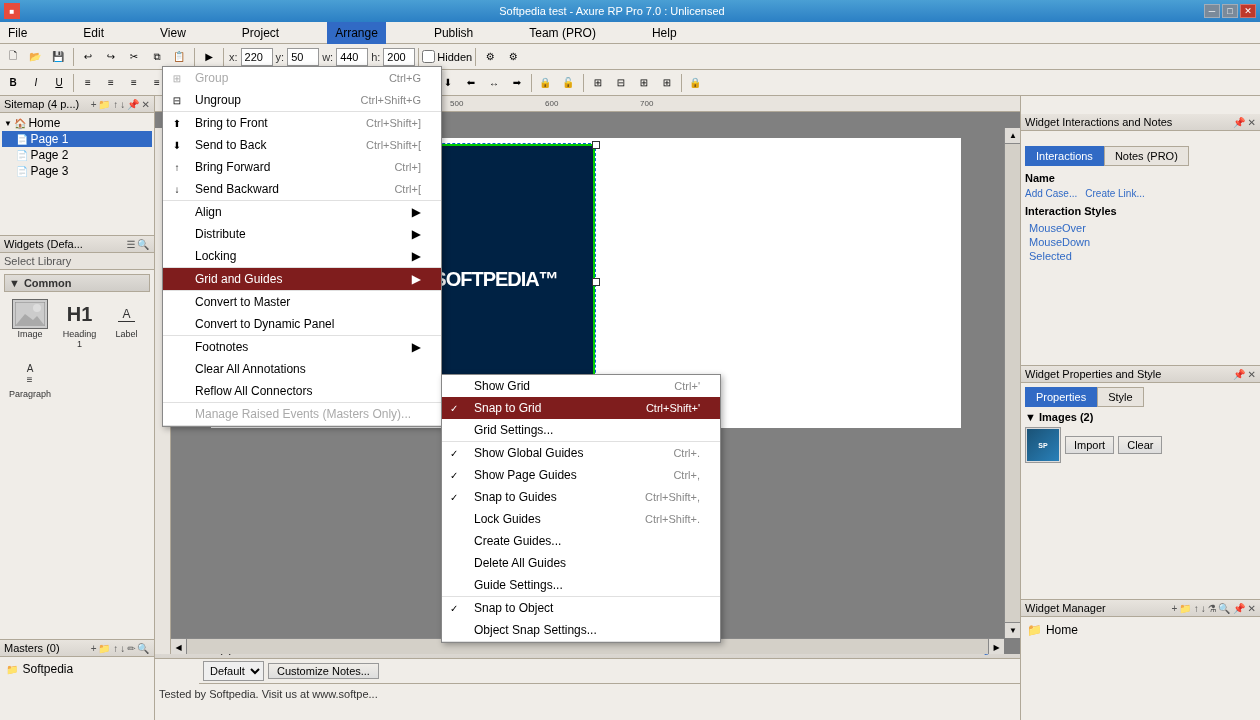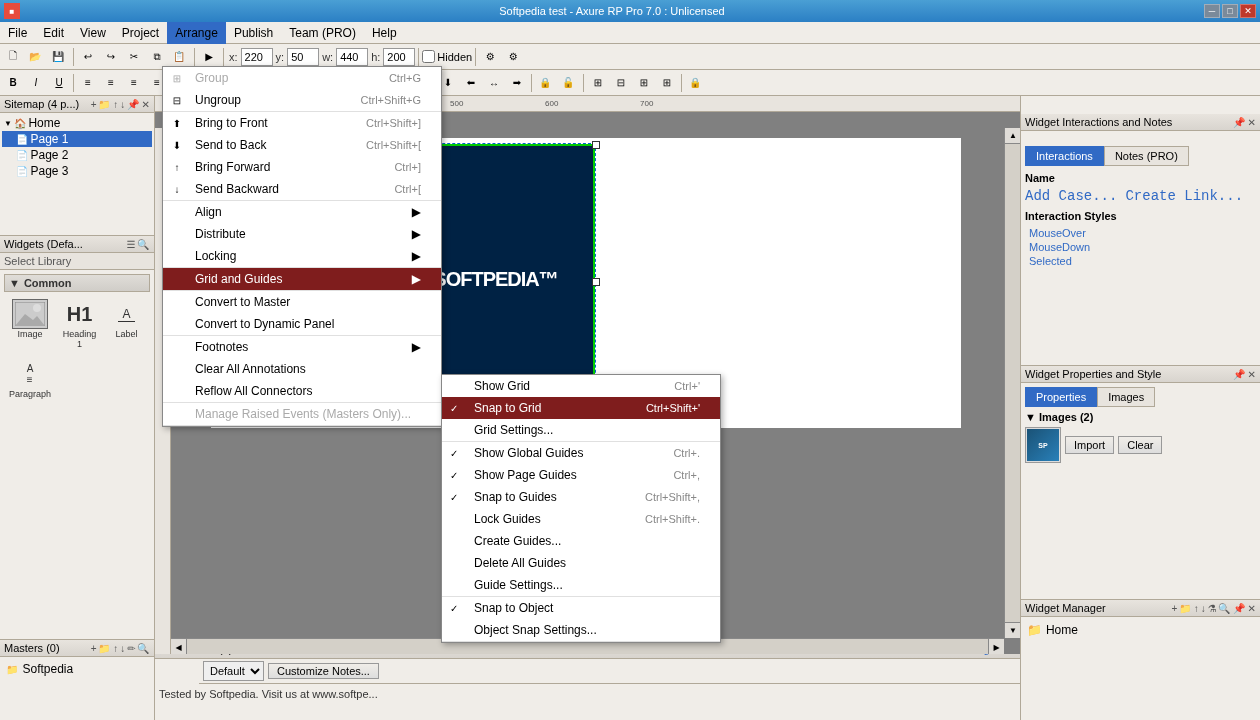--- a/index.html
+++ b/index.html
@@ -9,21 +9,21 @@
     #titlebar { background: linear-gradient(to bottom, #4a9fd4, #2b7fc4); height: 22px; display: flex; align-items: center; justify-content: space-between; padding: 0 4px; }
     #titlebar .title { color: white; font-size: 11px; flex: 1; text-align: center; }
     #titlebar .winbtns { display: flex; gap: 2px; }
     #titlebar .winbtn { width: 16px; height: 14px; font-size: 9px; display: flex; align-items: center; justify-content: center; color: white; cursor: pointer; border: 1px solid rgba(255,255,255,0.3); }
     #titlebar .winbtn.close { background: #c0392b; }
     #titlebar .winbtn.max { background: #7a8a9a; }
     #titlebar .winbtn.min { background: #7a8a9a; }
     #titlebar .logo { width: 16px; height: 16px; background: #e74c3c; font-size: 8px; color: white; display: flex; align-items: center; justify-content: center; }
 
     
-    #menubar { background: #f0ede8; height: 22px; display: flex; align-items: center; border-bottom: 1px solid #b0a898; }
+    #menubar { background: #f0ede8; height: 22px; display: flex; align-items: center; border-bottom: 1px solid #b0a898; gap: 40px; }
     .menu-item { padding: 2px 8px; cursor: pointer; font-size: 12px; height: 22px; display: flex; align-items: center; }
     .menu-item.arrange-active { background: #316ac5; color: #000000; }
 
     
     #toolbar1 { background: #f0ede8; height: 26px; display: flex; align-items: center; padding: 0 2px; border-bottom: 1px solid #b0a898; gap: 1px; }
     .tb-btn { height: 22px; min-width: 22px; border: 1px solid transparent; background: transparent; cursor: pointer; display: flex; align-items: center; justify-content: center; font-size: 10px; padding: 0 2px; }
     .tb-sep { width: 1px; height: 18px; background: #b0a898; margin: 0 2px; }
     
     #toolbar2 { background: #f0ede8; height: 26px; display: flex; align-items: center; padding: 0 2px; border-bottom: 1px solid #b0a898; gap: 1px; }
 
@@ -72,21 +72,21 @@
     
     #right-panel { width: 240px; background: #f0ede8; border-left: 1px solid #b0a898; display: flex; flex-direction: column; }
     
     
     #interactions-panel { height: 270px; border-bottom: 1px solid #b0a898; }
     .interactions-header { background: linear-gradient(to bottom, #e8e4de, #d8d4ce); border-bottom: 1px solid #b0a898; padding: 2px 4px; font-size: 11px; display: flex; align-items: center; justify-content: space-between; margin-top: 18px; }
     .interactions-tabs { display: flex; padding: 15px 4px 0; gap: 0; }
     .int-tab { padding: 3px 10px; border: 1px solid #b0a898; font-size: 11px; cursor: pointer; background: #e8e4de; }
     .int-tab.active { background: #316ac5; color: white; border-color: #316ac5; }
     .interactions-links { padding: 2px 4px; display: flex; gap: 8px; }
-    .int-link { color: #316ac5; cursor: pointer; font-size: 14px; text-decoration: none; font-family: Liberation Mono, monospace; }
+    .int-link { color: #316ac5; cursor: pointer; font-size: 10px; text-decoration: none; }
     .interaction-styles { padding: 4px; }
     .int-style-label { font-size: 11px; font-weight: bold; margin-bottom: 4px; }
     .int-style-item { color: #316ac5; font-size: 11px; padding: 1px 4px; cursor: pointer; }
 
     
     #properties-panel { flex: 1; border-bottom: 1px solid #b0a898; }
     .properties-header { background: linear-gradient(to bottom, #e8e4de, #d8d4ce); border-bottom: 1px solid #b0a898; padding: 2px 4px; font-size: 11px; display: flex; align-items: center; justify-content: space-between; }
     .properties-tabs { display: flex; padding: 4px 4px 0; }
     .prop-tab { padding: 3px 10px; border: 1px solid #b0a898; font-size: 11px; cursor: pointer; background: #e8e4de; }
     .prop-tab.active { background: #316ac5; color: white; border-color: #316ac5; }
@@ -445,21 +445,21 @@
     <div id="properties-panel">
       <div class="properties-header">
         <span>Widget Properties and Style</span>
         <div class="panel-header-icons">
           <span class="panel-icon">📌</span>
           <span class="panel-icon">✕</span>
         </div>
       </div>
       <div class="properties-tabs">
         <div class="prop-tab active">Properties</div>
-        <div class="prop-tab">Images</div>
+        <div class="prop-tab">Style</div>
       </div>
       <div class="images-section">
         <div class="images-header">
           <span>▼</span>
           <span>Images (2)</span>
         </div>
         <div class="images-toolbar">
           <div class="img-preview">
             <div class="softpedia-img">SP</div>
           </div>

